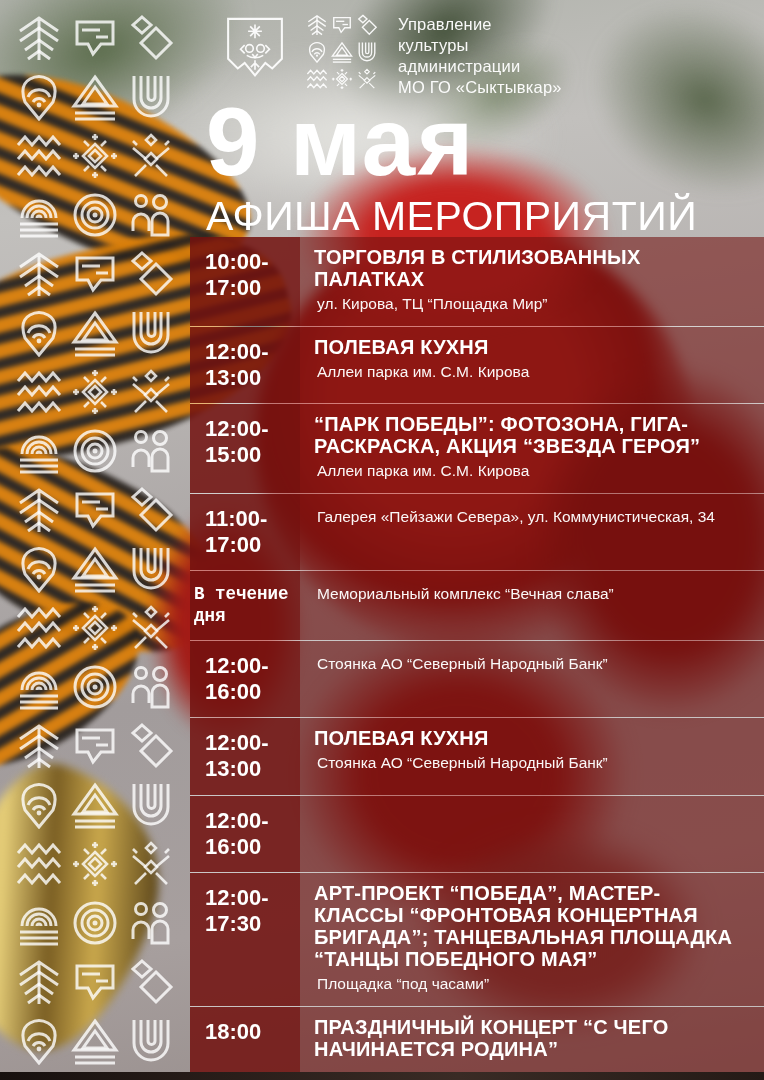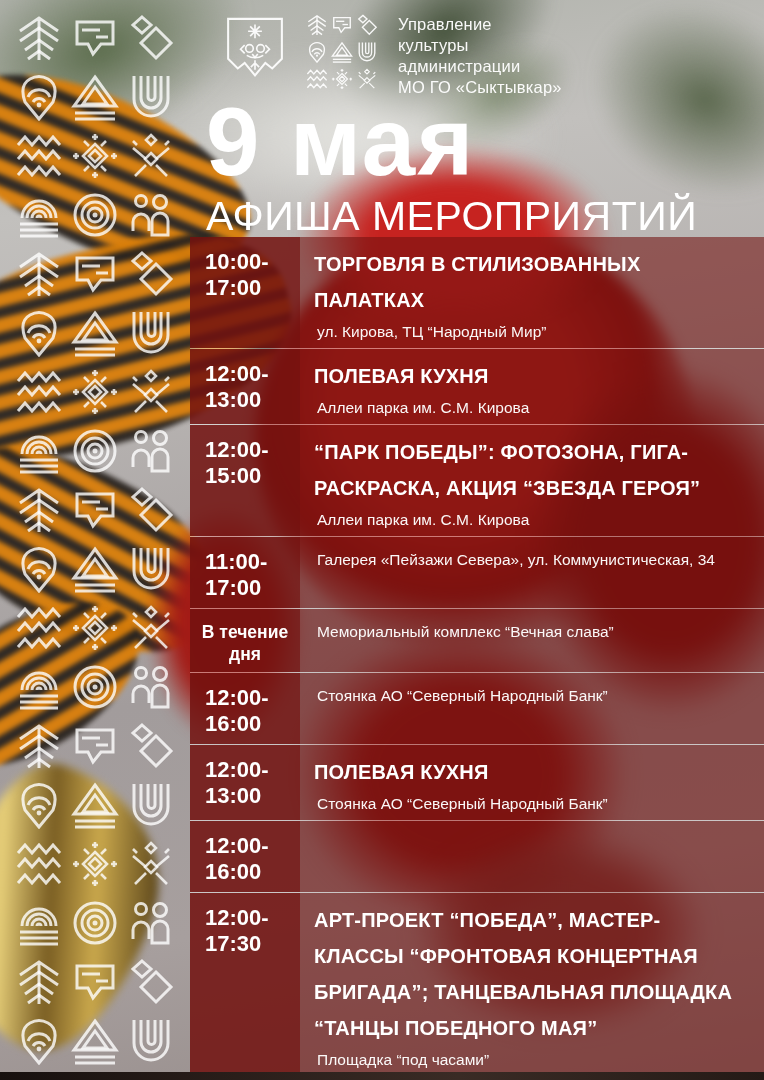--- a/index.html
+++ b/index.html
@@ -46,23 +46,23 @@
   .title-block{position:absolute;left:206px;top:92px;z-index:3;}
   .title-date{font-size:96px;line-height:100px;font-weight:700;letter-spacing:2px;}
   .title-sub{font-size:41px;line-height:44px;font-weight:400;letter-spacing:.5px;margin-top:2px;}
   
   .events{position:absolute;left:190px;top:237px;right:0;bottom:8px;z-index:2;
     display:flex;flex-direction:column;overflow:hidden;}
   .event-row{display:flex;flex:1 1 auto;border-top:1px solid rgba(255,255,255,.42);}
   .event-row:first-child{border-top:none;}
   .time-cell{flex:0 0 110px;box-sizing:border-box;background:rgba(114,18,15,.86);
     padding:12px 4px 7px 15px;font-weight:700;font-size:22px;line-height:26px;white-space:pre-line;}
-  .time-cell.small{font-size:17.5px;line-height:22px;text-align:center;padding-left:4px;}
+  .time-cell.small{font-size:17.5px;line-height:22px;padding-left:4px;font-family:Liberation Mono, monospace;}
   .content-cell{flex:1 1 auto;box-sizing:border-box;background:rgba(114,18,15,.58);padding:9px 14px 7px 14px;}
-  .event-title{font-weight:700;font-size:20px;line-height:36px;letter-spacing:.2px;}
+  .event-title{font-weight:700;font-size:20px;line-height:22px;letter-spacing:.2px;}
   .event-venue{font-size:15.5px;line-height:18px;margin-top:5px;padding-left:3px;font-weight:400;color:rgba(255,255,255,.97);}
   .bottom-strip{position:absolute;left:0;right:0;bottom:0;height:8px;z-index:4;background:linear-gradient(90deg,#17100e,#3a2b25 60%,#241a16);}
   .defs{position:absolute;width:0;height:0;overflow:hidden;}
 </style>
 </head>
 <body>
 
 <svg class="defs" aria-hidden="true">
   <defs>
     <g id="stroke-style"></g>
@@ -448,21 +448,21 @@
     <div class="title-date">9 мая</div>
     <div class="title-sub">АФИША МЕРОПРИЯТИЙ</div>
   </div>
 
   <div class="events">
   <div class="event-row">
     <div class="time-cell">10:00-
 17:00</div>
     <div class="content-cell">
       <div class="event-title">ТОРГОВЛЯ В СТИЛИЗОВАННЫХ ПАЛАТКАХ</div>
-      <div class="event-venue">ул. Кирова, ТЦ “Народный Мир”</div>
+      <div class="event-venue">ул. Кирова, ТЦ “Площадка Мир”</div>
     </div>
   </div>
 
   <div class="event-row">
     <div class="time-cell">12:00-
 13:00</div>
     <div class="content-cell">
       <div class="event-title">ПОЛЕВАЯ КУХНЯ</div>
       <div class="event-venue">Аллеи парка им. С.М. Кирова</div>
     </div>

